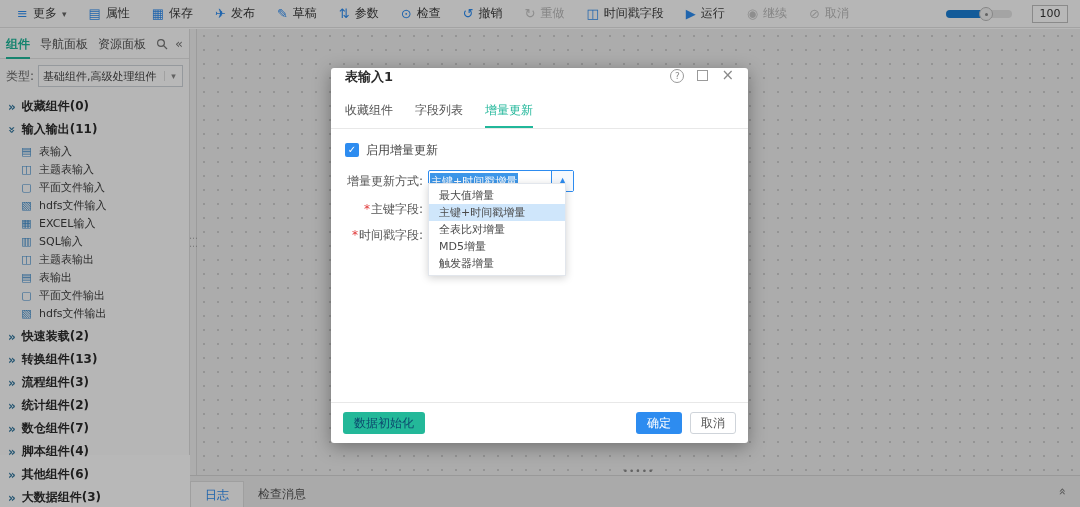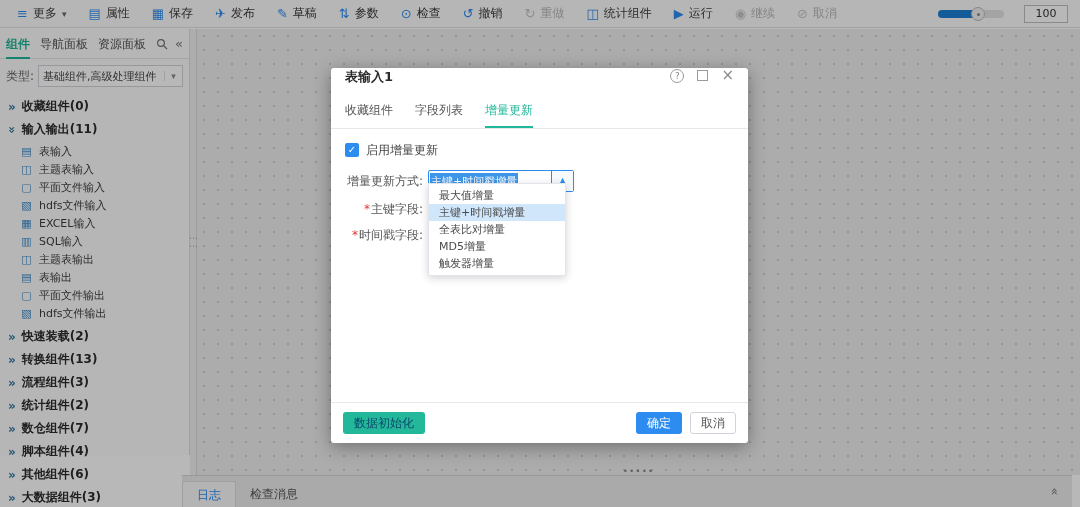--- a/index.html
+++ b/index.html
@@ -12,21 +12,21 @@
   .tb-item { display:flex; align-items:center; gap:5px; padding:0 9px; height:26px; cursor:pointer; color:#3c3c3c; white-space:nowrap; }
   .tb-ico { color:#2d8cf0; font-size:13px; line-height:1; }
   .tb-item.disabled { color:#b8b8b8; }
   .tb-item.disabled .tb-ico { color:#c5c5c5; }
   .tb-caret { color:#666; font-size:9px; }
   .tb-spacer { flex:1; }
   .zoom-slider { position:relative; width:66px; height:8px; background:#e3e3e3; border-radius:4px; margin-right:16px; }
   .zoom-slider .fill { position:absolute; left:0; top:0; height:8px; width:40px; background:#1b7fd4; border-radius:4px; }
   .zoom-slider .knob { position:absolute; left:33px; top:-3px; width:14px; height:14px; background:#f2f2f2; border:1px solid #bbb; border-radius:50%; }
   .zoom-slider .knob::after { content:""; position:absolute; left:5px; top:5px; width:3px; height:3px; border-radius:50%; background:#888; }
-  .zoom-val { width:44px; height:18px; border:1px solid #bfbfbf; background:#fff; text-align:center; line-height:16px; font-size:11px; margin-right:4px; }
+  .zoom-val { width:36px; height:18px; border:1px solid #bfbfbf; background:#fff; text-align:center; line-height:16px; font-size:11px; margin-right:4px; }
 
   
   .sidebar { position:absolute; left:0; top:29px; width:190px; height:426px; background:#fcfcfc; border-right:1px solid #ddd; }
   .side-tabs { display:flex; align-items:center; height:30px; border-bottom:1px solid #e4e4e4; padding:0 6px; gap:10px; }
   .side-tab { color:#555; cursor:pointer; height:30px; line-height:30px; }
   .side-tab.active { color:#21b79a; border-bottom:2px solid #21b79a; font-weight:bold; }
   .side-tab-tools { margin-left:auto; display:flex; align-items:center; gap:7px; color:#888; }
   .side-tab-tools svg { display:block; }
   .collapse-left { font-size:13px; color:#777; cursor:pointer; }
   .type-row { display:flex; align-items:center; padding:6px 6px; gap:4px; }
@@ -42,21 +42,21 @@
   .sec-item { display:flex; align-items:center; gap:6px; height:18px; padding:0 8px 0 20px; color:#3e3e3e; cursor:pointer; font-size:11px; }
   .sec-item .ico { color:#3f8ccb; font-size:11px; width:13px; text-align:center; }
 
   
   .v-divider { position:absolute; left:190px; top:29px; width:7px; height:446px; background:#f0f0f0; border-right:1px solid #d8d8d8; }
   .v-divider .grip { position:absolute; left:1px; top:205px; color:#9a9a9a; font-size:8px; line-height:4px; letter-spacing:0; writing-mode:vertical-rl; }
   .canvas { position:absolute; left:197px; top:29px; width:883px; height:446px; background:#efefef; background-image:radial-gradient(#cdcdcd 1px, transparent 1.3px); background-size:14px 14px; }
   .canvas-grip { position:absolute; left:50%; bottom:0; transform:translateX(-50%); color:#8a8a8a; font-size:9px; letter-spacing:1px; line-height:7px; }
 
   
-  .bottom-panel { position:absolute; left:182px; top:475px; width:890px; height:32px; background:#ececec; border-top:1px solid #d5d5d5; display:flex; align-items:flex-end; }
+  .bottom-panel { position:absolute; left:190px; top:475px; width:890px; height:32px; background:#ececec; border-top:1px solid #d5d5d5; display:flex; align-items:flex-end; }
   .bp-tab { padding:0 14px; height:26px; line-height:26px; color:#555; cursor:pointer; }
   .bp-tab.active { background:#fafafa; color:#2d8cf0; border:1px solid #ddd; border-bottom:none; }
   .bp-collapse { margin-left:auto; margin-right:14px; align-self:center; color:#777; transform:rotate(-90deg); font-size:13px; cursor:pointer; }
 
   
   .mask { position:absolute; left:0; top:0; width:1080px; height:507px; background:rgba(0,0,0,0.28); z-index:40; }
   .modal { position:absolute; left:331px; top:68px; width:417px; height:375px; background:#fff; border-radius:3px; box-shadow:0 4px 18px rgba(0,0,0,0.35); z-index:50; }
   .m-header { display:flex; align-items:flex-start; height:34px; padding:0 14px; }
   .m-title { font-weight:bold; font-size:13px; color:#2b2b2b; }
   .m-hicons { margin-left:auto; display:flex; align-items:center; gap:13px; color:#8a8a8a; }
@@ -124,21 +124,21 @@
     <div class="tb-item">
       <span class="tb-ico">↺</span>
       <span>撤销</span>
     </div>
     <div class="tb-item disabled">
       <span class="tb-ico">↻</span>
       <span>重做</span>
     </div>
     <div class="tb-item">
       <span class="tb-ico">◫</span>
-      <span>统计组件</span>
+      <span>时间戳字段</span>
     </div>
     <div class="tb-item">
       <span class="tb-ico">▶</span>
       <span>运行</span>
     </div>
     <div class="tb-item disabled">
       <span class="tb-ico">◉</span>
       <span>继续</span>
     </div>
     <div class="tb-item disabled">

